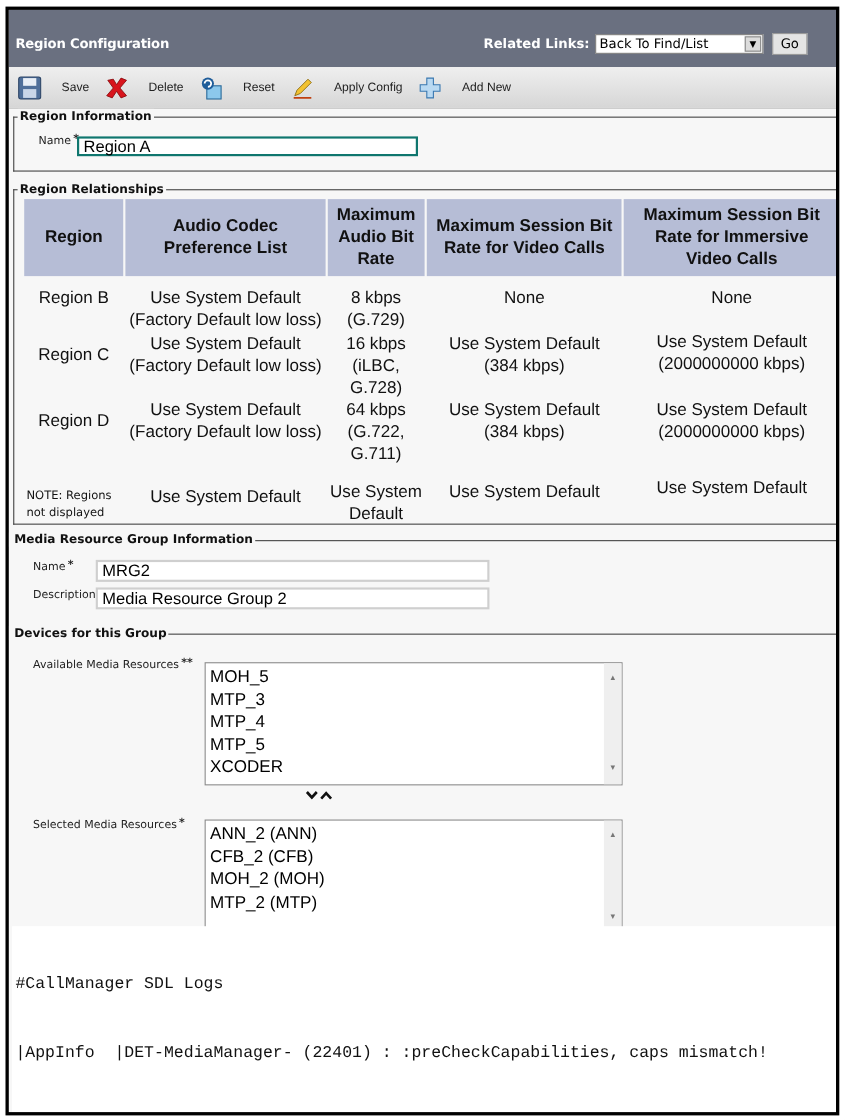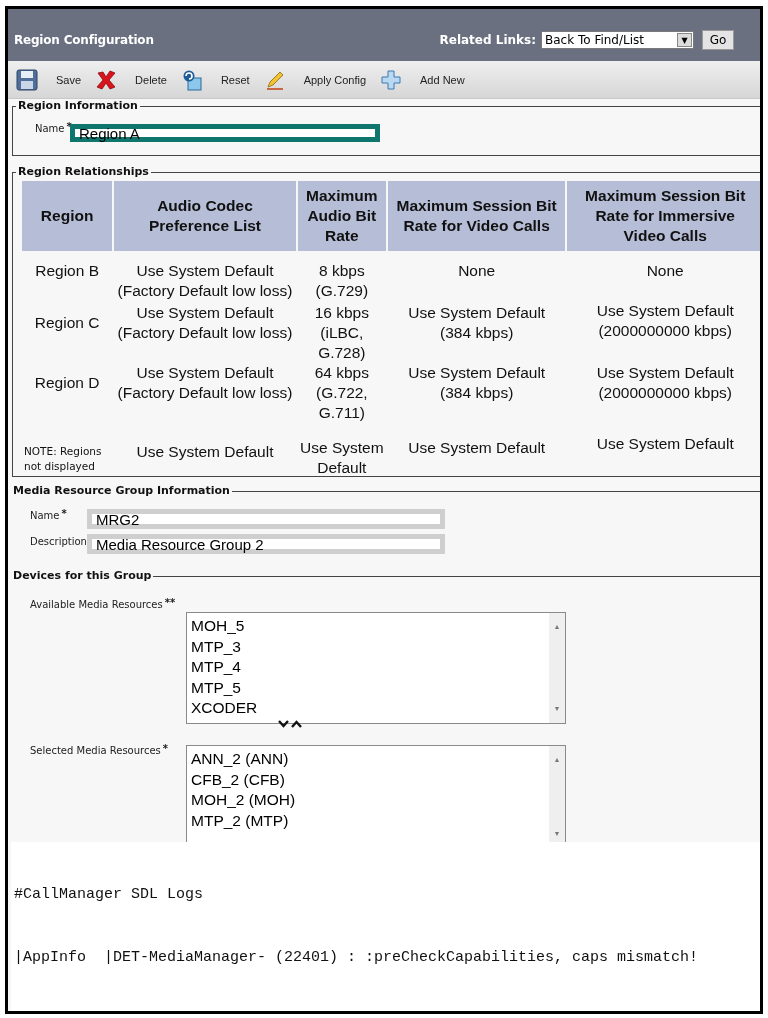--- a/index.html
+++ b/index.html
@@ -49,21 +49,21 @@
     .fs {
       position: relative; border-top: 1px solid #444; border-left: 1px solid #444;
       border-bottom: 1px solid #444; margin-left: 2px;
     }
     .fs-legend {
       position: absolute; top: -8px; left: 3px; background: #f7f7f7; padding: 0 2px;
       font-weight: bold; font-size: 11px; color: #111;
     }
     .small-label { font-family: "DejaVu Sans", sans-serif; font-size: 10px; color: #222; margin-left: 12px; }
     .input {
-      background: #fff; border: 5px solid #0f766e; height: 19px;
+      background: #fff; border: 2px solid #0f766e; height: 19px;
       font-family: "Liberation Sans", sans-serif; font-size: 15px;
       padding-left: 4px; display: flex; align-items: center; color: #000;
     }
 
     
     .rel-table { position: absolute; left: 12px; top: 12px; width: 740px; border-collapse: separate; border-spacing: 2px 0; }
     .rel-table th {
       background: #b6bdd6; font-family: "Liberation Sans", sans-serif; font-weight: bold;
       font-size: 15.5px; line-height: 20px; color: #111; height: 70px; vertical-align: middle;
       text-align: center;
@@ -269,21 +269,21 @@
     <div class="input" style="position:absolute; left:79px; top:42px; width:358px; height:20px; border-color:#cfcfcf;">Media Resource Group 2</div>
   </div>
 
   <div class="fs" style="position:absolute; left:-2px; top:567px; width:764px; height:255px; border-left:none; border-bottom:none;">
     <span class="fs-legend" style="left:0; padding-left:5px;">Devices for this Group</span>
 
     <div style="position:absolute; left:10px; top:22px; display:flex;">
       <span class="small-label">Available Media Resources</span>
       <span class="small-label" style="font-weight:bold; margin-left:2px; margin-top:-2px;">**</span>
     </div>
-    <div class="listbox" style="left:178px; top:25px; width:380px; height:112px;margin-top:10px;">
+    <div class="listbox" style="left:178px; top:25px; width:380px; height:112px;">
       <div>MOH_5</div>
       <div>MTP_3</div>
       <div>MTP_4</div>
       <div>MTP_5</div>
       <div>XCODER</div>
       <div class="sb">
         <span>▲</span>
         <span>▼</span>
       </div>
     </div>

